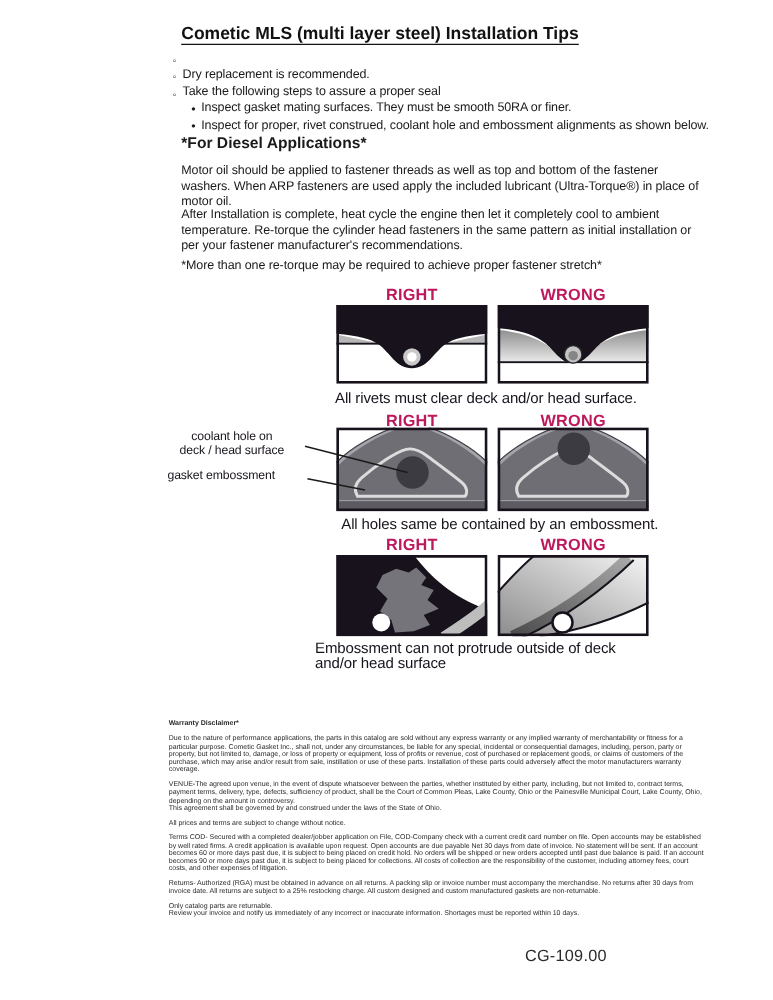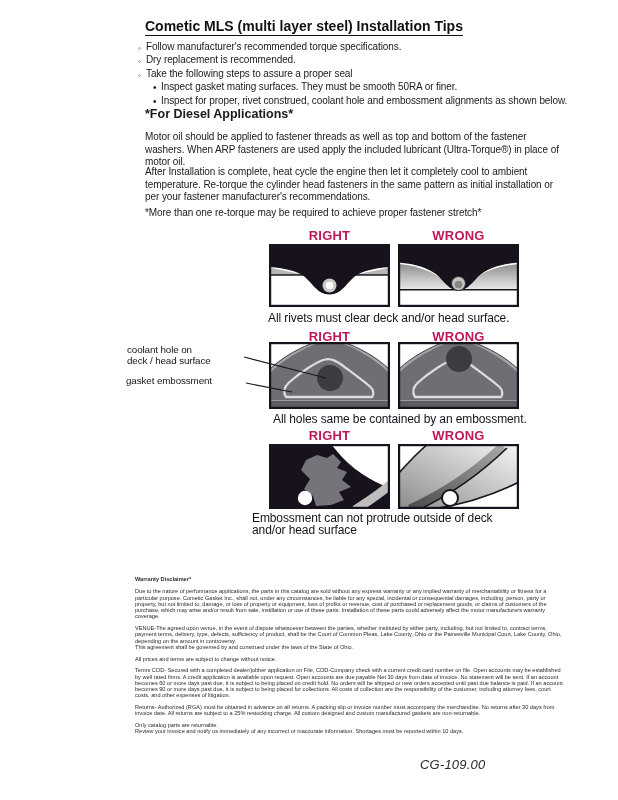--- a/index.html
+++ b/index.html
@@ -21,42 +21,41 @@
   .dlabel{width:121px;text-align:center;font-size:13px;font-weight:bold;color:#be185d;letter-spacing:0.2px;}
   .c1{left:237px;} .c2{left:366px;}
   .y1{top:228px;} .y2{top:329px;} .y3{top:428px;}
   .dbox{width:121px;}
   .dbox svg{display:block;width:121px;height:auto;}
   .b1{top:244px;} .b2{top:342px;} .b3{top:444px;}
   .cap{font-size:12px;color:#17121c;letter-spacing:-0.1px;}
   .cap1{left:236px;top:311px;}
   .cap2{left:241px;top:412px;}
   .cap3{left:220px;top:513px;line-height:11.6px;width:250px;}
-  .ann{font-size:9.8px;color:#17121c;text-align:left;line-height:11px;letter-spacing:-0.1px;}
+  .ann{font-size:9.8px;color:#17121c;text-align:center;line-height:11px;letter-spacing:-0.1px;}
   .ann1{left:95px;top:344px;width:117px;}
-  .ann2{left:94px;top:375px;width:122px;}
+  .ann2{left:84px;top:375px;width:122px;}
   .ptr{left:90px;top:338px;pointer-events:none;}
   .legal{left:103px;top:576px;width:430px;font-size:5.6px;line-height:6.25px;color:#2a2a2a;letter-spacing:0;}
   .legal p{margin:0 0 5.5px 0;}
   .legal .lh{font-weight:bold;margin-bottom:6px;}
   .legal .tight{margin:0;}
   .legal .gap-after{margin-bottom:5.5px;}
-  .footer{left:388px;top:757px;font-size:13px;color:#2b2b2b;letter-spacing:0.2px;font-style:italic;}
+  .footer{left:388px;top:757px;font-size:13px;color:#2b2b2b;letter-spacing:0.2px;}
 </style>
 </head>
 <body>
 
 <div class="page">
 
   <h1 class="abs title">Cometic MLS (multi layer steel) Installation Tips</h1>
 
   <div class="abs bullets">
     <div class="b">
         <span class="m">◦</span>
-        <span>Follow manufacturer's recommended torque specifications.</span>
       </div>
     <div class="b">
         <span class="m">◦</span>
         <span>Dry replacement is recommended.</span>
       </div>
     <div class="b">
         <span class="m">◦</span>
         <span>Take the following steps to assure a proper seal</span>
       </div>
     <div class="b sb">

